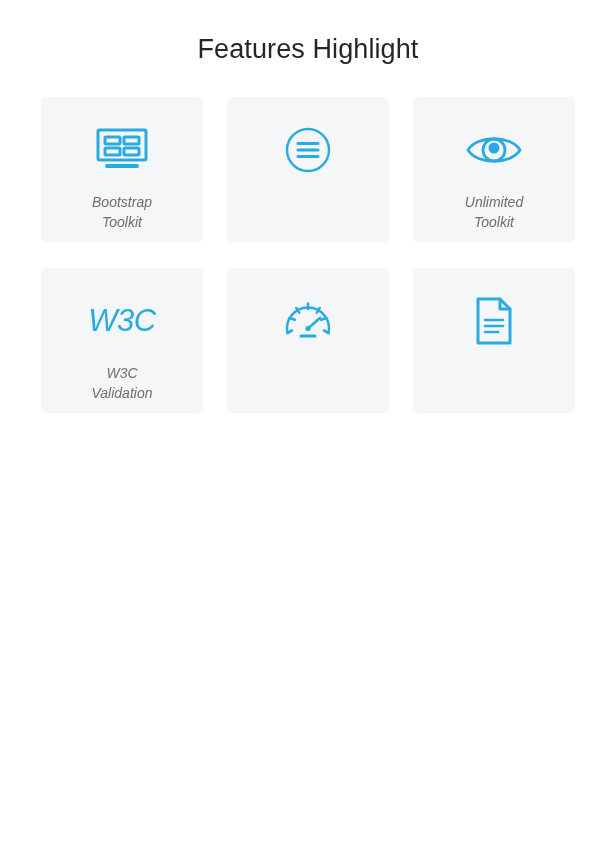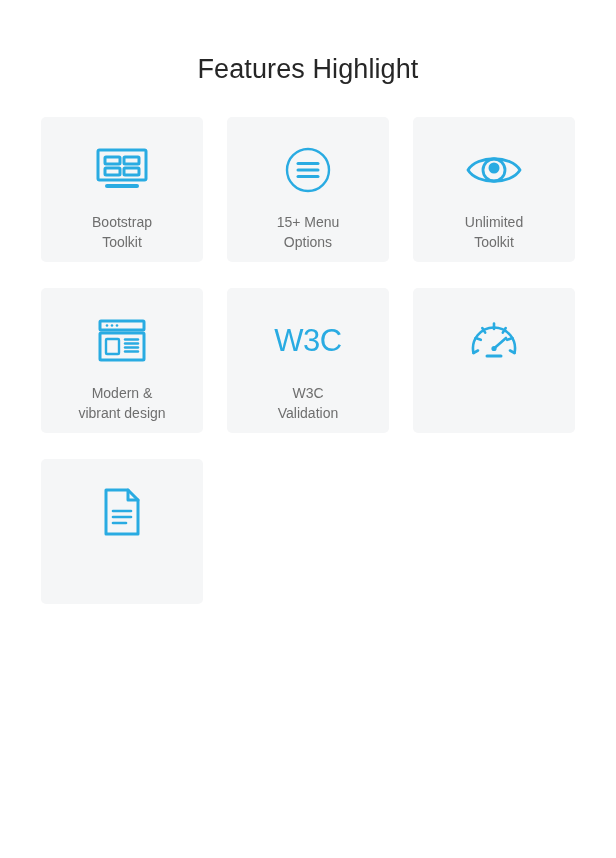--- a/index.html
+++ b/index.html
@@ -15,32 +15,33 @@
     height: 858px;
     position: relative;
     background: #ffffff;
   }
   .page-title {
     text-align: center;
     font-size: 27px;
     font-weight: 400;
     color: #262626;
     letter-spacing: 0.1px;
-    padding-top: 52px;
+    padding-top: 32px;
     line-height: 34px;
   }
   .grid {
     margin: 0 auto;
     padding-top: 31px;
     width: 534px;
     display: grid;
     grid-template-columns: 162px 162px 162px;
     grid-template-rows: 145px 145px 145px 145px;
     column-gap: 24px;
     row-gap: 26px;
+    font-style: italic;
   }
   .card {
     background: #f5f6f7;
     border-radius: 5px;
     display: flex;
     flex-direction: column;
     align-items: center;
     justify-content: flex-start;
     padding-top: 26px;
   }
@@ -100,54 +101,34 @@
 
     <div class="card">
       <div class="card-icon">
         <svg width="48" height="48" viewBox="0 0 48 48" fill="none" stroke="#29abe2" stroke-width="2.4" stroke-linecap="round">
           <circle cx="24" cy="24" r="21"></circle>
           <line x1="14" y1="17.5" x2="34" y2="17.5" stroke-width="3"></line>
           <line x1="14" y1="24" x2="34" y2="24" stroke-width="3"></line>
           <line x1="14" y1="30.5" x2="34" y2="30.5" stroke-width="3"></line>
         </svg>
       </div>
-      <div class="card-label">15+ Menu
-Options</div>
     </div>
 
     <div class="card">
       <div class="card-icon">
         <svg width="58" height="38" viewBox="0 0 58 38" fill="none" stroke="#29abe2" stroke-width="2.8" stroke-linecap="round" stroke-linejoin="round">
           <path d="M3 19 C12 4, 46 4, 55 19 C46 34, 12 34, 3 19 Z"></path>
           <circle cx="29" cy="19" r="11"></circle>
           <circle cx="29" cy="17" r="5.5" fill="#29abe2" stroke="none"></circle>
         </svg>
       </div>
       <div class="card-label">Unlimited
 Toolkit</div>
     </div>
 
-    <div class="card">
-      <div class="card-icon">
-        <svg width="52" height="48" viewBox="0 0 52 48" fill="none" stroke="#29abe2" stroke-width="3" stroke-linecap="round" stroke-linejoin="round">
-          <rect x="4" y="4" width="44" height="9" rx="1"></rect>
-          <circle cx="11" cy="8.5" r="1.3" fill="#29abe2" stroke="none"></circle>
-          <circle cx="16" cy="8.5" r="1.3" fill="#29abe2" stroke="none"></circle>
-          <circle cx="21" cy="8.5" r="1.3" fill="#29abe2" stroke="none"></circle>
-          <rect x="4" y="16" width="44" height="27" rx="1"></rect>
-          <rect x="10" y="22" width="13" height="15" rx="1" stroke-width="2.4"></rect>
-          <line x1="29" y1="22.5" x2="42" y2="22.5" stroke-width="2.4"></line>
-          <line x1="29" y1="26.5" x2="42" y2="26.5" stroke-width="2.4"></line>
-          <line x1="29" y1="30.5" x2="42" y2="30.5" stroke-width="2.4"></line>
-          <line x1="29" y1="34.5" x2="42" y2="34.5" stroke-width="2.4"></line>
-        </svg>
-      </div>
-      <div class="card-label">Modern &amp;
-vibrant design</div>
-    </div>
 
     <div class="card">
       <div class="card-icon">
         <span class="w3c-text">W3C</span>
       </div>
       <div class="card-label">W3C
 Validation</div>
     </div>
 
     <div class="card">

